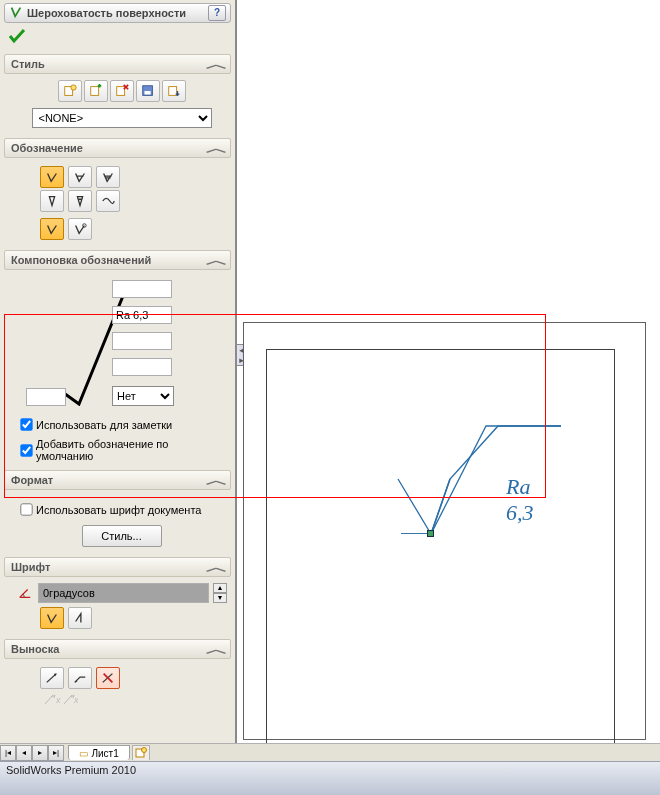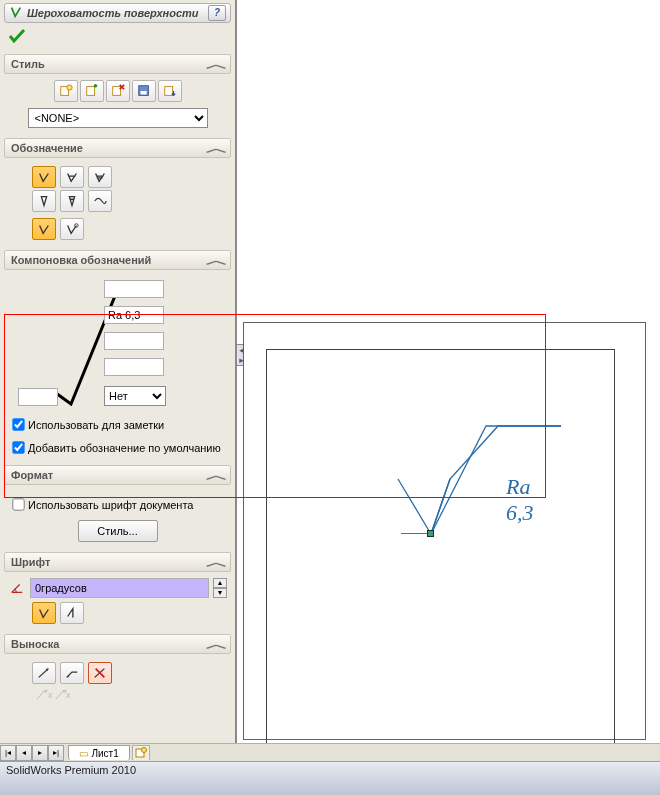--- a/index.html
+++ b/index.html
@@ -34,21 +34,20 @@
   }
   .panel-title {
     display: flex;
     align-items: center;
     background: linear-gradient(to bottom,#ffffff,#dedede);
     border: 1px solid #b0b0b0;
     border-radius: 3px;
     height: 20px;
     padding: 0 4px;
     margin: 3px 4px;
-    font-style: italic;
   }
   .panel-title .icon { width: 14px; text-align:center; }
   .panel-title .txt { flex: 1; font-weight: bold; padding-left: 4px; color:#444; }
   .panel-title .help {
     width: 18px; height: 16px;
     background: linear-gradient(to bottom,#fff,#ddd);
     border: 1px solid #9999aa; border-radius: 2px;
     text-align: center; font-weight: bold; font-size: 10px;
     color: #3355aa; line-height: 14px;
     cursor: pointer;
@@ -71,21 +70,21 @@
     font-weight: bold;
     color: #555;
     cursor: pointer;
   }
   .section-header .lbl { flex: 1; }
   .section-header .chev {
     font-size: 14px; color: #777; transform: scaleX(1.6);
     line-height: 10px;
   }
   .section-body {
-    padding: 4px 8px 6px 8px;
+    padding: 4px 8px 6px 16px;
   }
   .style-icon-row {
     display: flex; justify-content: center; gap: 2px;
   }
   .tool-btn, .toggle-btn {
     display: inline-flex;
     align-items: center; justify-content: center;
     width: 24px; height: 22px;
     background: linear-gradient(to bottom,#ffffff,#e8e8e8);
     border: 1px solid #b4b4b4;
@@ -138,21 +137,21 @@
     background: linear-gradient(to bottom,#fff,#e4e4e4);
     border: 1px solid #9a9a9a; border-radius: 2px;
     font-size: 11px; cursor: pointer;
   }
   .angle-row { display:flex; align-items:center; gap:4px; }
   .angle-icon {
     width: 18px; height: 18px; font-size:12px;
     display:inline-flex;align-items:center;justify-content:center;
   }
   .angle-input {
-    flex: 1; height: 20px; border:1px solid #b0b0b0; background:#c4b5fd;
+    flex: 1; height: 20px; border:1px solid #b0b0b0; background:#a3a3a3;
     font-size: 11px; padding: 1px 4px;
   }
   .spin { display:flex; flex-direction:column; }
   .spin button {
     width: 14px; height: 10px; font-size:7px; line-height:6px;
     padding:0; border:1px solid #999; background:#eee; cursor:pointer;
   }
   .sub-icon-row { display:flex; gap:4px; margin:4px 0 2px 24px; }
   .leader-row { display:flex; gap:4px; margin:2px 0 2px 24px; }
   .leader-line2 { margin:4px 0 0 28px; font-style:italic; color:#888; font-size:10px;}

